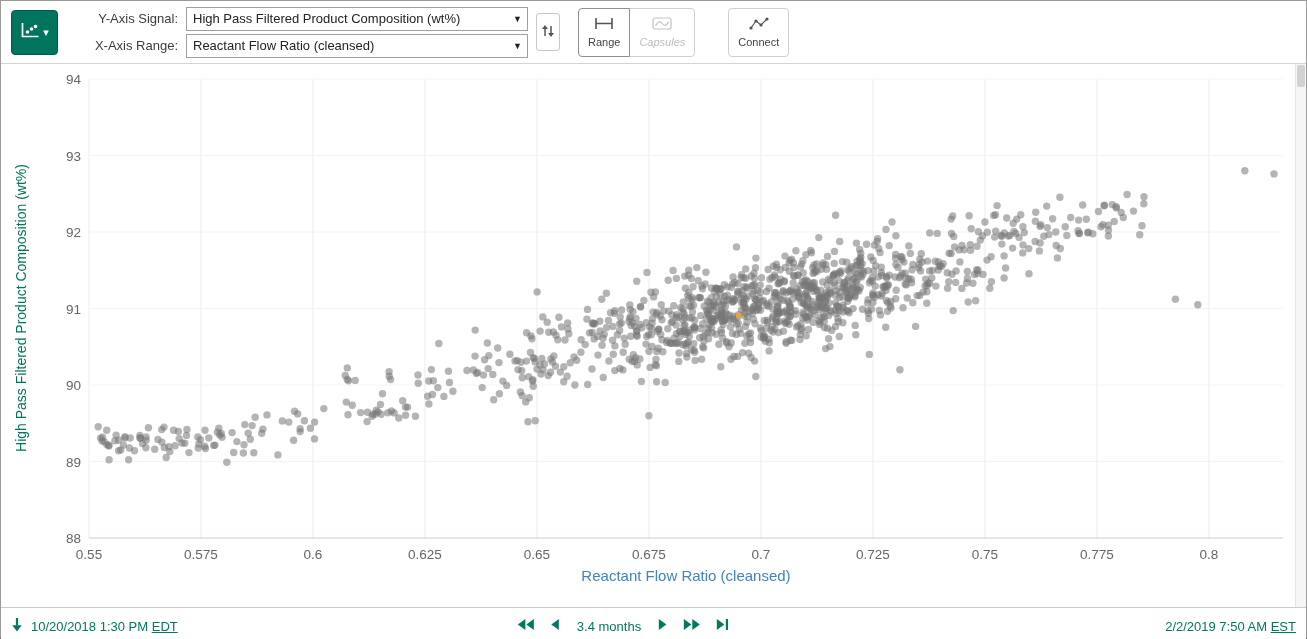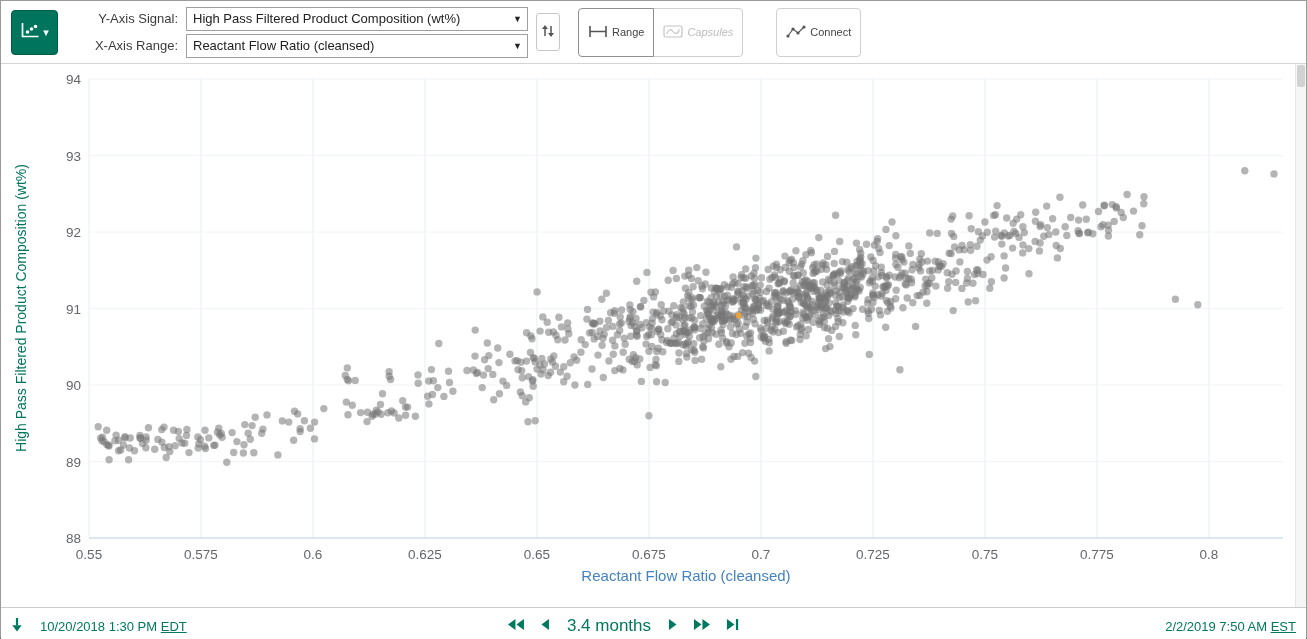--- a/index.html
+++ b/index.html
@@ -16,48 +16,48 @@
   .axis-controls { margin-left:24px; display:flex; flex-direction:column; gap:3px; }
   .axis-row { display:flex; align-items:center; }
   .axis-row label { display:inline-block; width:96px; text-align:right; margin-right:8px; font-size:13px; color:#3c3c3c; }
   .select-wrap { position:relative; display:inline-block; }
   .select-wrap select { -webkit-appearance:none; appearance:none; width:342px; height:24px; border:1px solid #9f9f9f;
         border-radius:0; background:#fff; font-size:13px; color:#222; padding:2px 22px 2px 6px; font-family:inherit; cursor:pointer; }
   .sel-arrow { position:absolute; right:6px; top:50%; transform:translateY(-50%); font-size:9px; color:#222; pointer-events:none; }
   .swap-btn { margin-left:8px; width:24px; height:38px; border:1px solid #c6c6c6; border-radius:3px; background:#fff;
               display:flex; align-items:center; justify-content:center; cursor:pointer; }
   .btn-row { display:flex; margin-left:18px; }
-  .tb-btn { display:flex; flex-direction:row; align-items:center; justify-content:center; gap:4px;
+  .tb-btn { display:flex; flex-direction:column; align-items:center; justify-content:center; gap:4px;
             min-width:50px; height:49px; padding:4px 9px; background:#fff; border:1px solid #cfcfcf;
             font-size:11px; color:#444; cursor:pointer; border-radius:4px; font-family:inherit; }
   .tb-btn + .tb-btn { margin-left:-1px; border-top-left-radius:0; border-bottom-left-radius:0; }
   .tb-btn.first-of-group { border-top-right-radius:0; border-bottom-right-radius:0; }
   .tb-btn.active { border-color:#8f8f8f; position:relative; z-index:1; }
   .tb-btn.disabled { color:#bcbcbc;font-style:italic; }
   .btn-lone { margin-left:33px; }
 
   
   .chart-area { flex:1 1 auto; position:relative; background:#fff; }
   svg text { font-family:"Liberation Sans",sans-serif; }
   .y-title { position:absolute; left:12px; top:244px; transform:translateY(-50%) rotate(180deg);
              writing-mode:vertical-rl; color:#00745c; font-size:14px; white-space:nowrap; }
   .x-title { position:absolute; left:88px; width:1194px; top:503px; text-align:center; color:#4183c4; font-size:15px; }
   .scrollbar { position:absolute; right:0; top:0; bottom:0; width:11px; background:#f6f6f6; border-left:1px solid #e6e6e6; }
   .scrollbar .thumb { position:absolute; top:1px; left:1px; right:1px; height:22px; background:#d2d2d2; border-radius:2px; }
 
   
   footer { height:37px; flex:0 0 37px; border-top:1px solid #cccccc; display:flex; align-items:center;
            padding:0 10px; position:relative; background:#fff; color:#00795e; font-size:13px; }
-  .range-start { display:flex; align-items:center; gap:17px; }
+  .range-start { display:flex; align-items:center; gap:8px; }
   .range-end { margin-left:auto; }
   .tz { text-decoration:underline; cursor:pointer; color:#00795e; }
   .step-controls { position:absolute; left:622px; top:50%; transform:translate(-50%,-50%);
                    display:flex; align-items:center; gap:15px; }
   .step-controls button { background:none; border:none; padding:0; cursor:pointer; display:flex; align-items:center; }
-  .duration { color:#00795e; font-size:17px; margin:0 2px; cursor:pointer; }
+  .duration { color:#00795e; font-size:13px; margin:0 2px; cursor:pointer; }
 </style>
 </head>
 <body>
 
 <div class="app">
 
   <header>
     <button class="tool-main" title="">
       <span>
         <svg width="20" height="17" viewBox="0 0 20 17">

